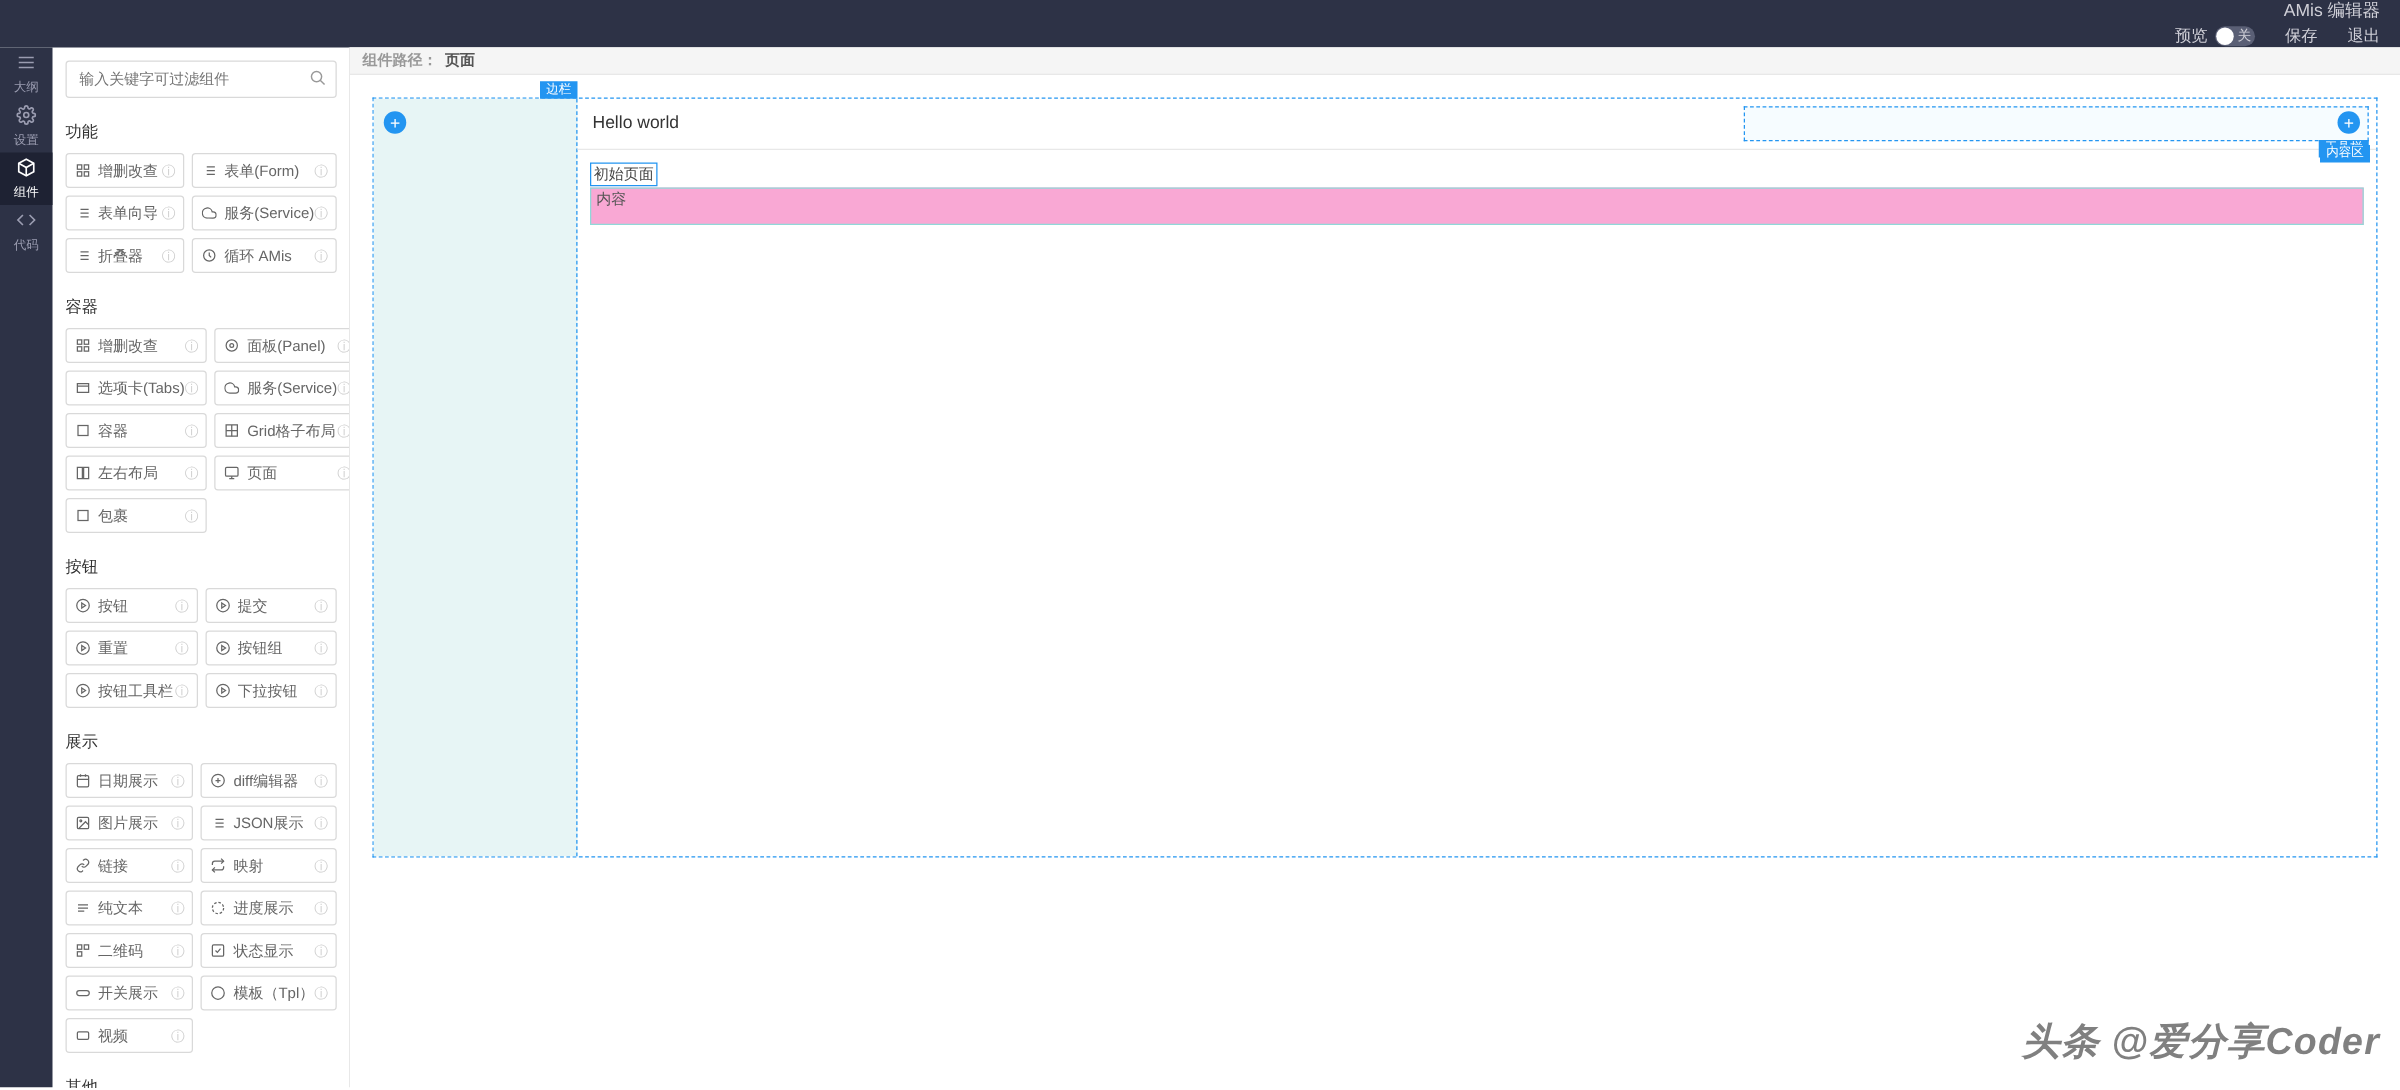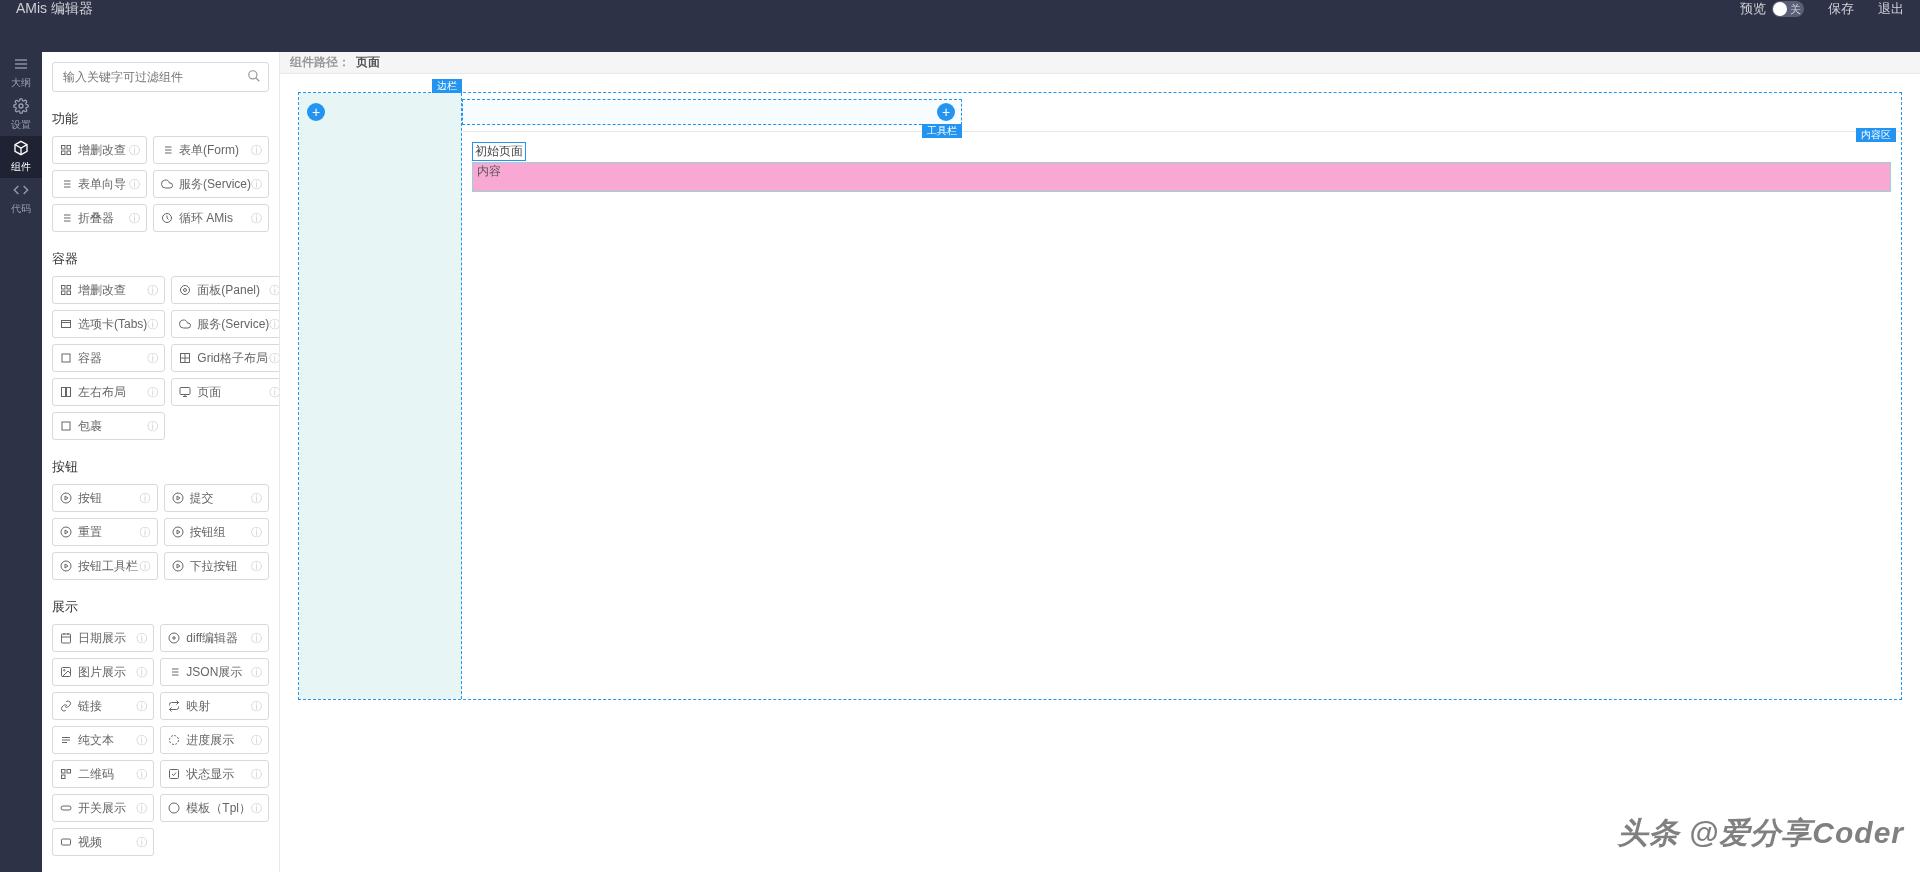--- a/index.html
+++ b/index.html
@@ -1,18 +1,18 @@
 <!DOCTYPE html>
 <html><head>
 <meta charset="utf-8">
 <style>
 * { margin: 0; padding: 0; box-sizing: border-box; }
 body { font-family: -apple-system, "Helvetica Neue", Arial, sans-serif; font-size: 13px; color: #333; background: #fff; overflow: hidden; }
 
-.topbar { height: 52px; background: #2d3246; color: #d0d0d8; display: flex; align-items: flex-start; padding: 0 16px; justify-content: space-between; }
+.topbar { height: 38px; background: #2d3246; color: #d0d0d8; display: flex; align-items: flex-end; padding: 0 16px; justify-content: space-between; flex-direction: column; }
 .topbar .title { font-size: 14px; }
 .topbar .actions { display: flex; align-items: center; gap: 24px; }
 .topbar .actions .action { cursor: pointer; font-size: 13px; }
 .toggle { display: inline-flex; align-items: center; gap: 6px; }
 .toggle-switch { width: 32px; height: 16px; background: #5a5f75; border-radius: 8px; position: relative; cursor: pointer; }
 .toggle-knob { width: 14px; height: 14px; background: #fff; border-radius: 50%; position: absolute; top: 1px; left: 1px; }
 .toggle-label { font-size: 11px; color: #d0d0d8; position: absolute; right: 3px; top: 1px; line-height: 14px; }
 
 .main { display: flex; height: calc(100vh - 40px); }
 
@@ -534,20 +534,21 @@
       <span class="bc-item">页面</span>
     </div>
     <div class="canvas-body">
       <div class="page-outline">
         <div class="aside-region">
           <div class="aside-tag">边栏</div>
           <div class="add-btn" style="top:10px;left:8px">+</div>
         </div>
         <div class="main-region">
           <div class="header-row">
+            <div class="page-title-cell">Hello world</div>
             <div class="toolbar-region">
               <div class="add-btn" style="top:3px;right:6px">+</div>
               <div class="toolbar-tag">工具栏</div>
             </div>
           </div>
           <div class="body-region">
             <div class="body-tag">内容区</div>
             <div class="tpl-box">初始页面</div>
             <div class="content-box">内容</div>
           </div>

